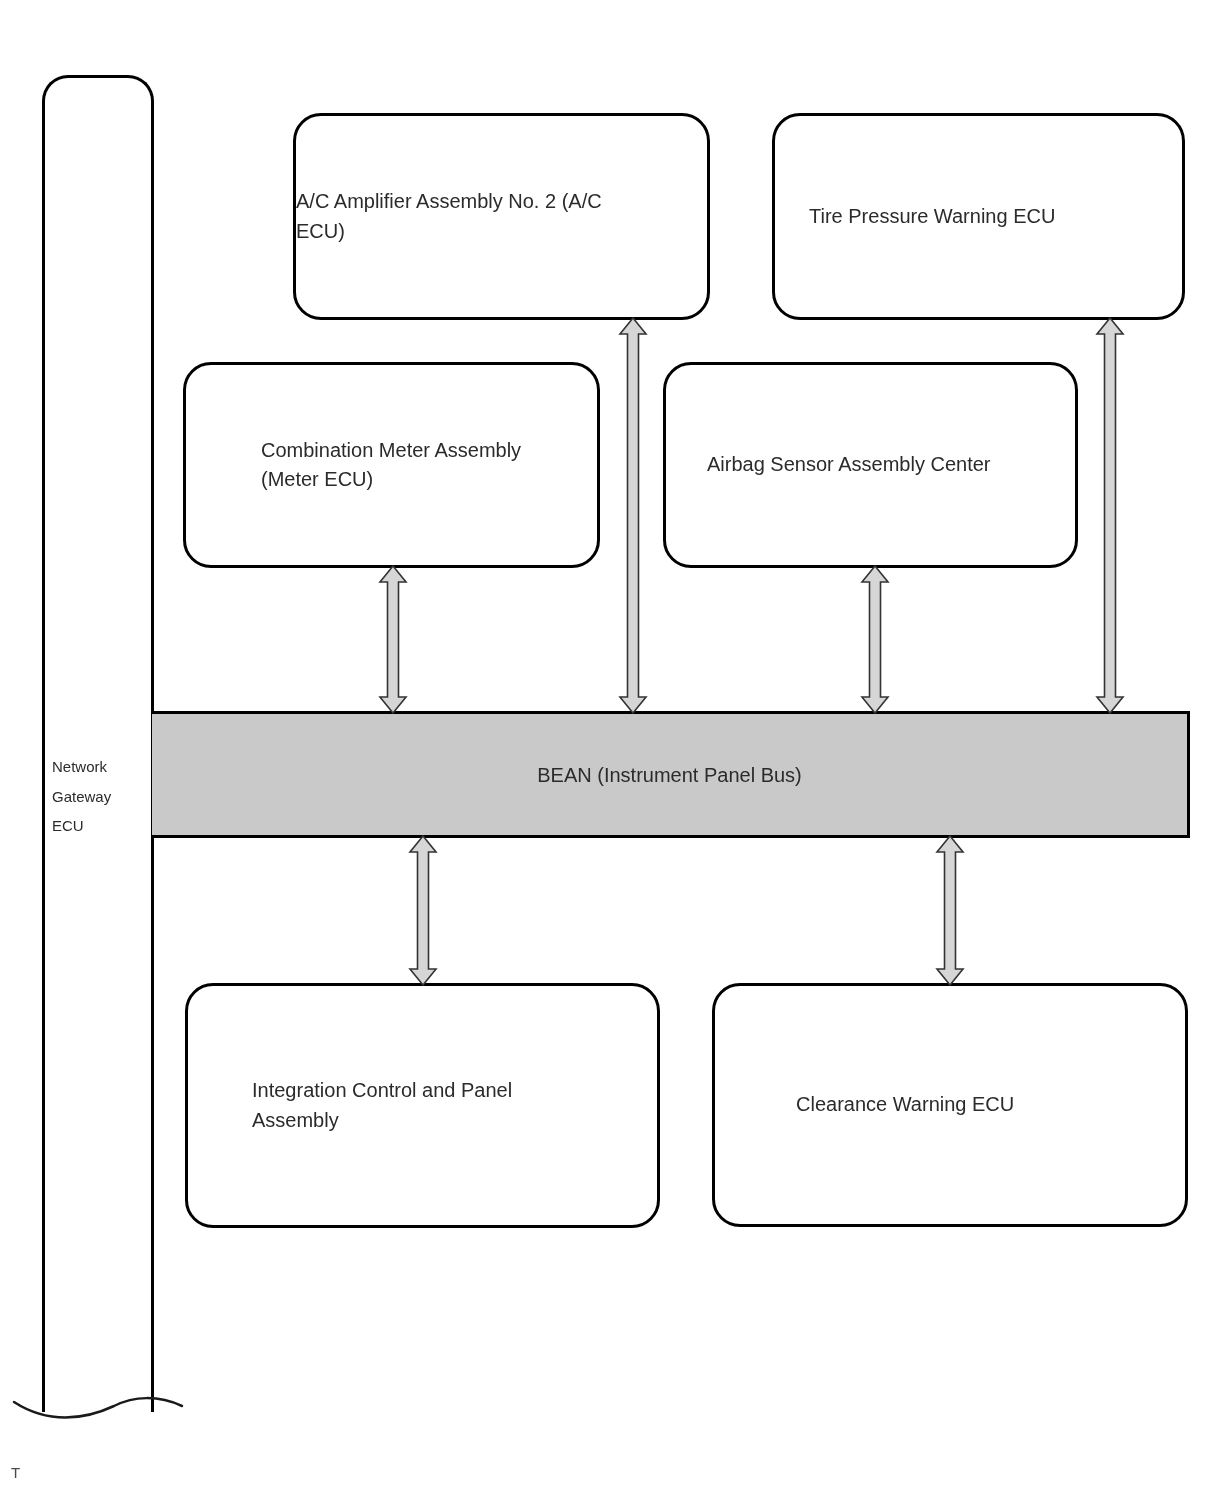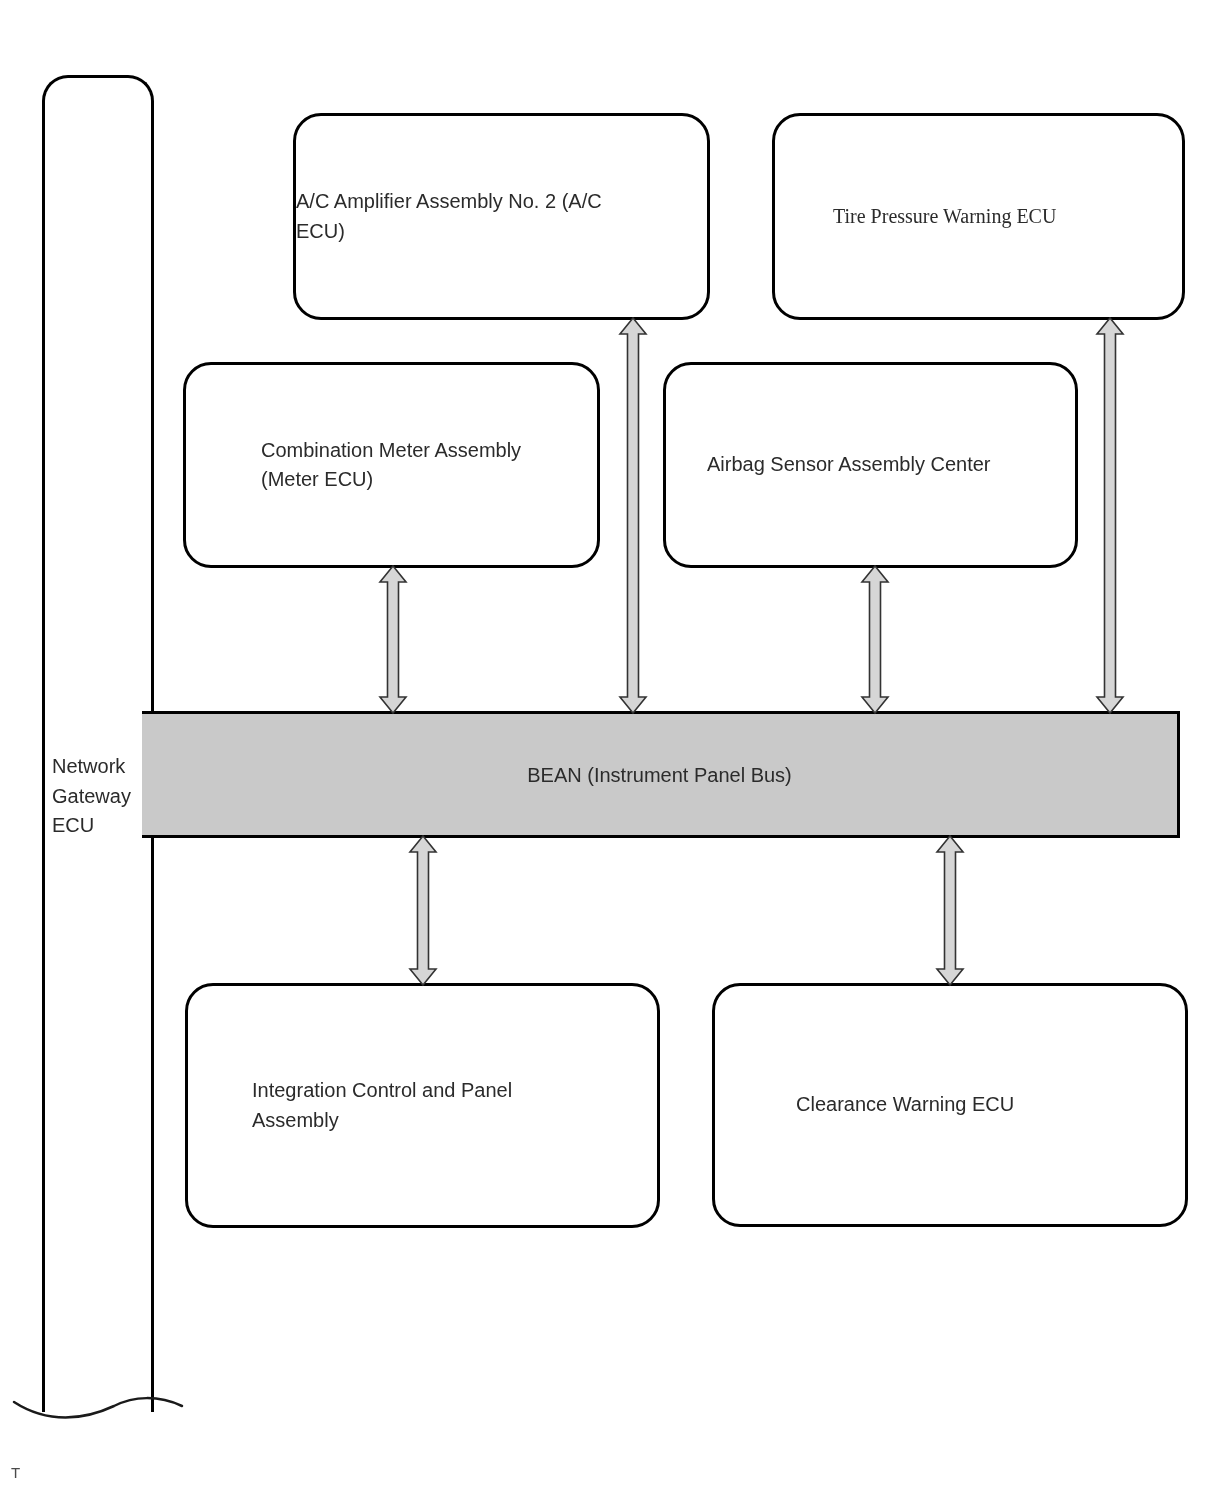--- a/index.html
+++ b/index.html
@@ -28,29 +28,29 @@
     border: 3px solid #000000;
     border-bottom: none;
     border-radius: 26px 26px 0 0;
     background: #ffffff;
   }
   .gateway-label {
     position: absolute;
     left: 52px;
     top: 752px;
     width: 96px;
-    font-size: 20px;
+    font-size: 15px;
     line-height: 29.5px;
     white-space: pre-line;
   }
 
   
   .bus-bar {
     position: absolute;
-    left: 142px;
+    left: 152px;
     top: 711px;
     width: 1038px;
     height: 127px;
     box-sizing: border-box;
     background: #c9c9c9;
     border: 3px solid #000000;
     border-left: none;
     display: flex;
     align-items: center;
     justify-content: center;
@@ -76,21 +76,21 @@
     white-space: pre-line;
   }
   .node-ac          { left: 293px; top: 113px; width: 417px; height: 207px; }
   .node-tire        { left: 772px; top: 113px; width: 413px; height: 207px; }
   .node-meter       { left: 183px; top: 362px; width: 417px; height: 206px; }
   .node-airbag      { left: 663px; top: 362px; width: 415px; height: 206px; }
   .node-integration { left: 185px; top: 983px; width: 475px; height: 245px; }
   .node-clearance   { left: 712px; top: 983px; width: 476px; height: 244px; }
 
   .node-ac          .node-label { padding-right: 0; }
-  .node-tire        .node-label { padding-left: 58px; font-family: Liberation Serif, serif; }
+  .node-tire        .node-label { padding-left: 34px; }
   .node-meter       .node-label { padding-left: 75px; }
   .node-airbag      .node-label { padding-left: 41px; }
   .node-integration .node-label { padding-left: 64px; }
   .node-clearance   .node-label { padding-left: 81px; }
 
   
   .overlay {
     position: absolute;
     left: 0;
     top: 0;

